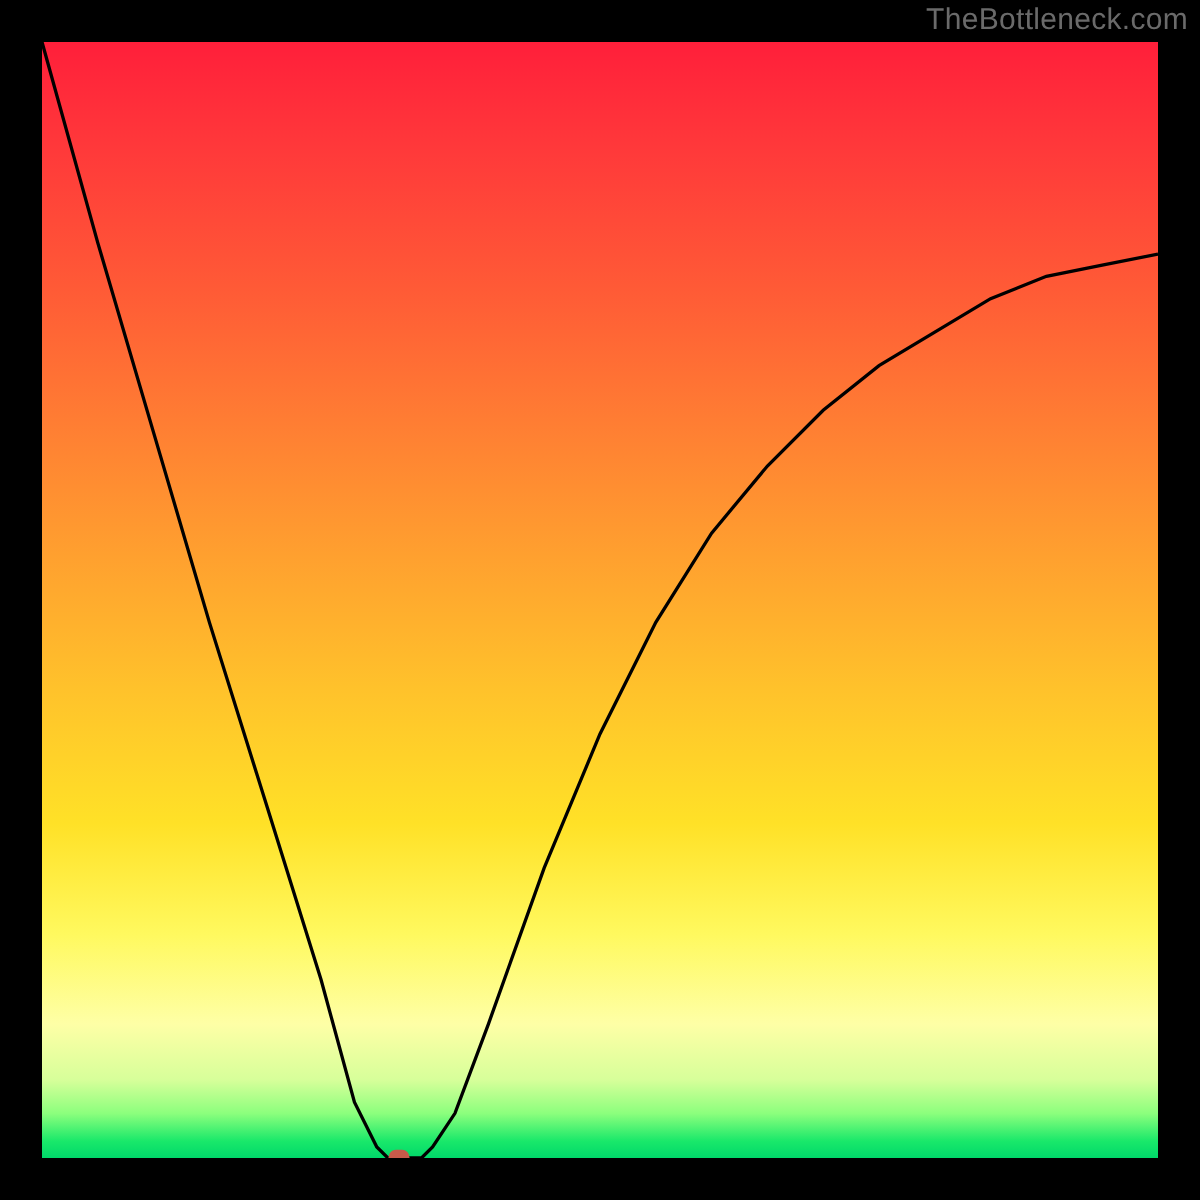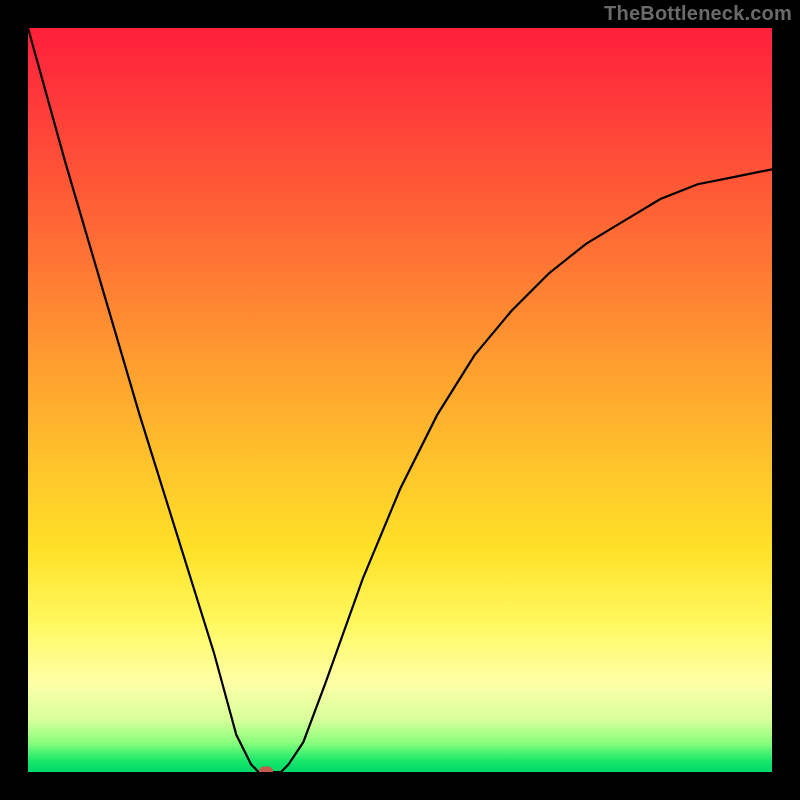--- a/index.html
+++ b/index.html
@@ -16,21 +16,21 @@
     width: 800px;
     height: 800px;
     background: #000;
   }
   .watermark {
     position: absolute;
     top: 2px;
     right: 8px;
     color: #6a6a6a;
     font-size: 20px;
-    font-weight: 700;
+    font-weight: 400;
     letter-spacing: 0.2px;
     z-index: 5;
   }
   .plot-area {
     position: absolute;
     left: 28px;
     top: 28px;
     width: 744px;
     height: 744px;
     overflow: hidden;

